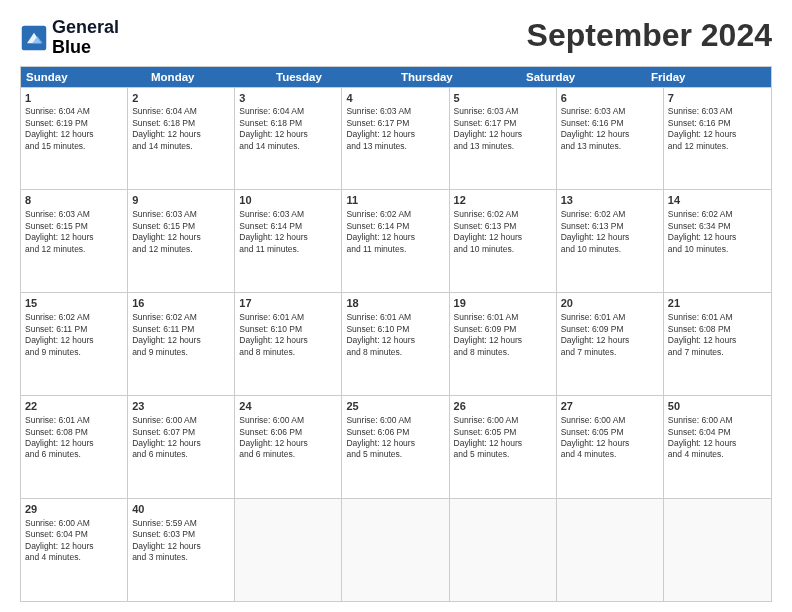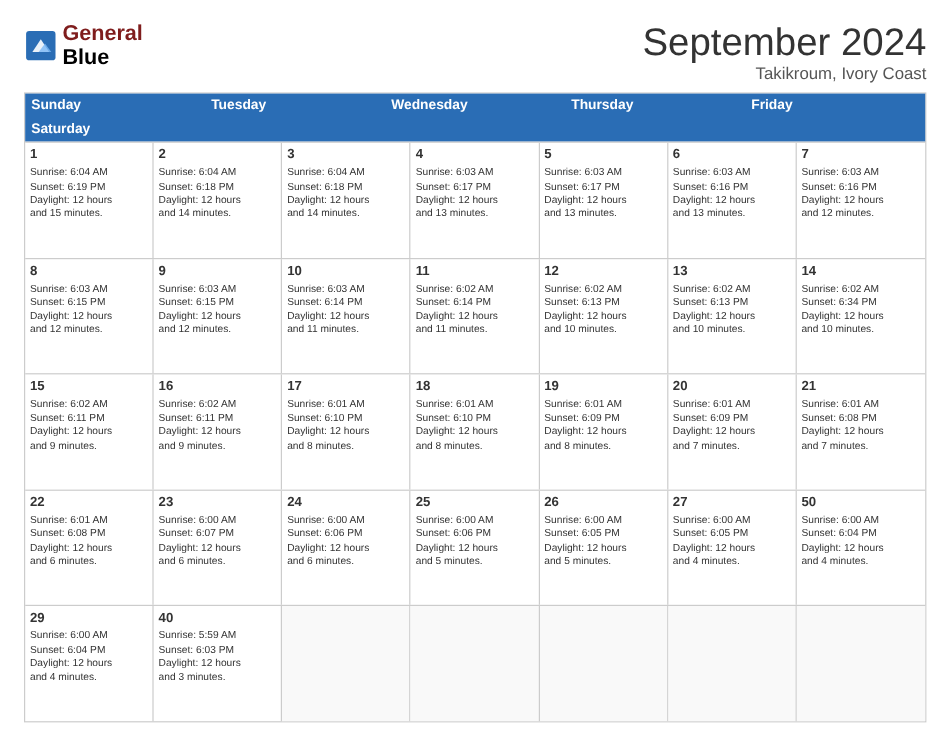--- a/index.html
+++ b/index.html
@@ -26,48 +26,48 @@
     .logo {
       display: flex;
       align-items: center;
       gap: 4px;
     }
     .logo-text {
       font-size: 18px;
       font-weight: bold;
       line-height: 1.1;
     }
-    .logo-general { color: #7f1d1d; }
+    .logo-general { color: #0f172a; }
     .logo-blue { color: #000000; }
     .logo-icon {
       width: 28px;
       height: 28px;
     }
     .title-block {
       text-align: right;
     }
     .month-title {
       font-size: 32px;
-      font-weight: normal;
+      font-weight: bold;
       color: #333;
       line-height: 1.1;
     }
     .subtitle {
       font-size: 14px;
       color: #555;
     }
     .calendar {
       flex: 1;
       display: flex;
       flex-direction: column;
       border: 1px solid #ccc;
     }
     .cal-header {
       display: grid;
-      grid-template-columns: repeat(5, 1fr);
+      grid-template-columns: repeat(6, 1fr);
       background: #2a6db5;
     }
     .cal-header-cell {
       color: #fff;
       font-size: 11.5px;
       font-weight: bold;
       padding: 4px 5px;
       text-align: left;
     }
     .cal-body {
@@ -114,32 +114,31 @@
         <polygon points="8,22 16,10 24,22" fill="#fff" opacity="0.9"></polygon>
         <polygon points="14,22 20,14 26,22" fill="#7ab8f5" opacity="0.8"></polygon>
       </svg>
       <div class="logo-text">
         <span class="logo-general">General</span><br>
         <span class="logo-blue">Blue</span>
       </div>
     </div>
     <div class="title-block">
       <div class="month-title">September 2024</div>
-      <div class="subtitle">Takikroum, Ivory Coast</div>
     </div>
   </div>
 
   <div class="calendar">
     <div class="cal-header">
     <div class="cal-header-cell">Sunday</div>
+        <div class="cal-header-cell">Monday</div>
         <div class="cal-header-cell">Tuesday</div>
-        <div class="cal-header-cell">Wednesday</div>
         <div class="cal-header-cell">Thursday</div>
+        <div class="cal-header-cell">Saturday</div>
         <div class="cal-header-cell">Friday</div>
-        <div class="cal-header-cell">Saturday</div>
       </div>
 
     <div class="cal-body">
     <div class="cal-week">
           <div class="cal-cell">
             <span class="day-num">1</span>
             <div>Sunrise: 6:04 AM</div>
             <div>Sunset: 6:19 PM</div>
             <div>Daylight: 12 hours</div>
             <div>and 15 minutes.</div>

